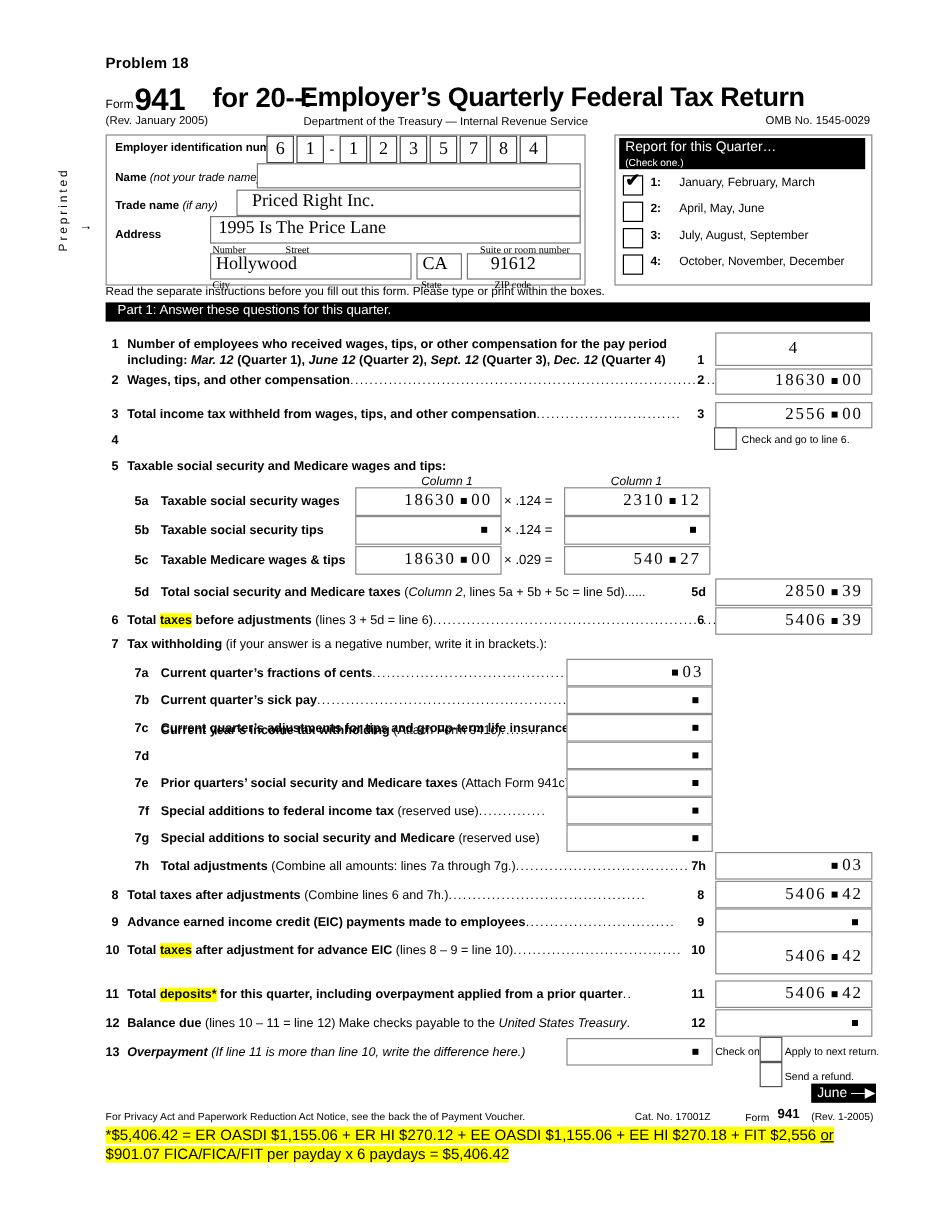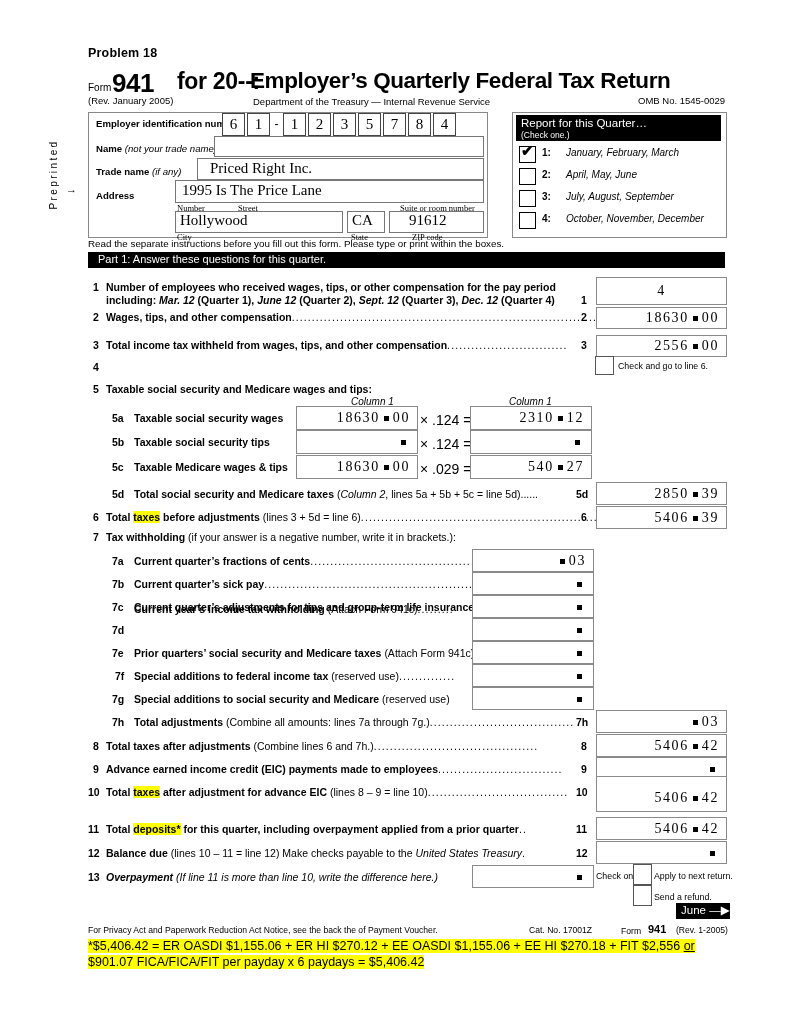--- a/index.html
+++ b/index.html
@@ -62,21 +62,21 @@
 
   
   #quarter-block{left:512px;top:112px;width:213px;height:124px;border:1.2px solid #888;}
   #quarter-header{left:516px;top:115px;width:205px;height:26px;background:#000;}
   #quarter-title{left:521px;top:117px;color:#fff;font-size:11.5px;}
   #quarter-sub{left:521px;top:130px;color:#fff;font-size:8.5px;}
   .q-row{position:absolute;left:519px;height:19px;}
   .q-chk{position:absolute;left:0;top:0;width:15px;height:15px;border:1.6px solid #000;background:#fff;}
   .q-chk .tick{position:absolute;left:1px;top:-4px;font-size:15px;font-weight:bold;line-height:15px;}
   .q-num{position:absolute;left:23px;top:1px;font-size:10px;font-weight:bold;}
-  .q-txt{position:absolute;left:47px;top:1px;font-size:10px;white-space:nowrap;font-style:italic;}
+  .q-txt{position:absolute;left:47px;top:1px;font-size:10px;white-space:nowrap;}
 
   
   #read-instructions{left:88px;top:238px;font-size:9.8px;}
   #part1-bar{left:88px;top:252px;width:637px;height:16px;background:#000;}
   #part1-title{left:98px;top:253px;color:#fff;font-size:11px;}
 
   
   .lno{position:absolute;font-size:10.5px;font-weight:bold;}
   .ltxt{position:absolute;font-size:10.5px;font-weight:bold;white-space:nowrap;}
   .lreg{font-weight:normal;}
@@ -84,21 +84,21 @@
   .amtbox{position:absolute;border:1.2px solid #8a8a8a;background:#fff;
           font-family:"Liberation Serif",serif;font-size:14px;}
   .amtval{position:absolute;right:7px;top:50%;transform:translateY(-50%);
           font-family:"Liberation Serif",serif;font-size:14px;letter-spacing:1.6px;white-space:nowrap;}
   .dotsq{display:inline-block;width:5px;height:5px;background:#000;vertical-align:1px;margin:0 4px;}
   .smallchk{position:absolute;border:1.2px solid #555;background:#fff;}
   .tiny{position:absolute;font-size:8.8px;}
 
   
   .colhdr{position:absolute;font-size:10px;font-style:italic;}
-  .mult{position:absolute;font-size:14px;}
+  .mult{position:absolute;font-size:11px;}
 
   
   #privacy-note{left:88px;top:925px;font-size:8.6px;}
   #cat-no{left:529px;top:925px;font-size:8.6px;}
   #form-word-f{left:621px;top:926px;font-size:8.6px;}
   #form-941-f{left:648px;top:923px;font-size:11px;font-weight:bold;}
   #rev-f{left:676px;top:925px;font-size:8.6px;}
   #next-btn{left:676px;top:903px;width:54px;height:16px;background:#000;}
   #next-label{left:681px;top:903px;color:#fff;font-size:11.5px;}
   #note-line1{left:88px;top:939px;font-size:12.5px;}

